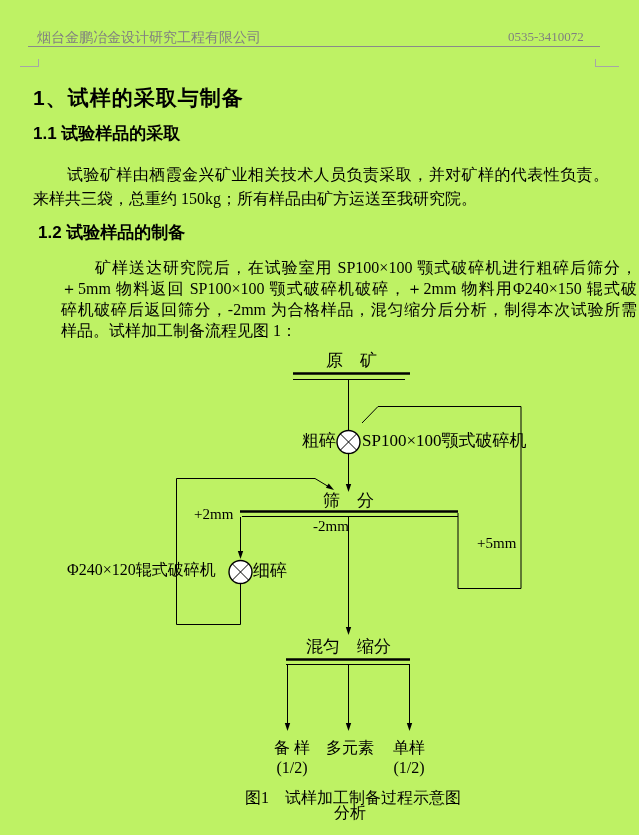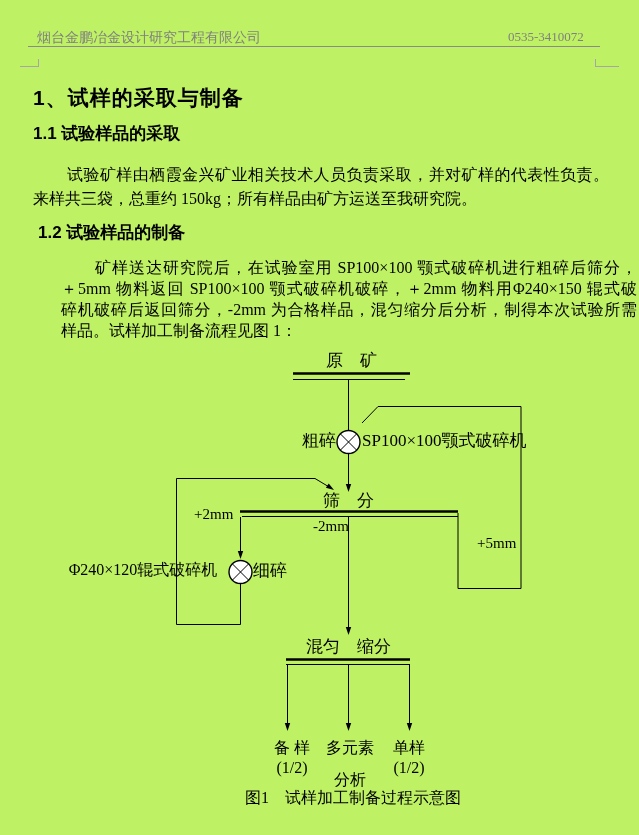--- a/index.html
+++ b/index.html
@@ -29,28 +29,28 @@
   .fl{position:absolute;font-size:17px;line-height:1;white-space:pre;}
   .fl-small{font-size:15px;}
   .fl-center{text-align:center;}
   .lbl-raw{left:293px;top:352px;width:117px;}
   .lbl-coarse{left:286px;top:432px;width:50px;text-align:right;}
   .lbl-jaw{left:362px;top:432px;}
   .lbl-screen{left:318px;top:492px;width:61px;}
   .lbl-p2{left:194px;top:507px;}
   .lbl-m2{left:313px;top:519px;}
   .lbl-p5{left:461px;top:536px;margin-left:16px;}
-  .lbl-roll{left:60px;top:562px;width:166px;text-align:center;font-size:16px;}
+  .lbl-roll{left:67px;top:562px;width:166px;text-align:left;font-size:16px;}
   .lbl-fine{left:253px;top:562px;}
   .lbl-mix{left:306px;top:638px;width:85px;}
   .out{font-size:16px;width:62px;text-align:center;}
   .lbl-spare{left:261px;top:740px;}
   .lbl-spare2{left:261px;top:760px;}
   .lbl-multi{left:319px;top:740px;}
-  .lbl-multi2{left:319px;top:772px;}
+  .lbl-multi2{left:319px;top:805px;}
   .lbl-single{left:378px;top:740px;}
   .lbl-single2{left:378px;top:760px;}
   .caption{left:245px;top:789px;font-size:16px;}
   .flow-svg{position:absolute;left:0;top:340px;width:639px;height:450px;}
 </style>
 </head>
 <body>
 
 <div class="page">
 

